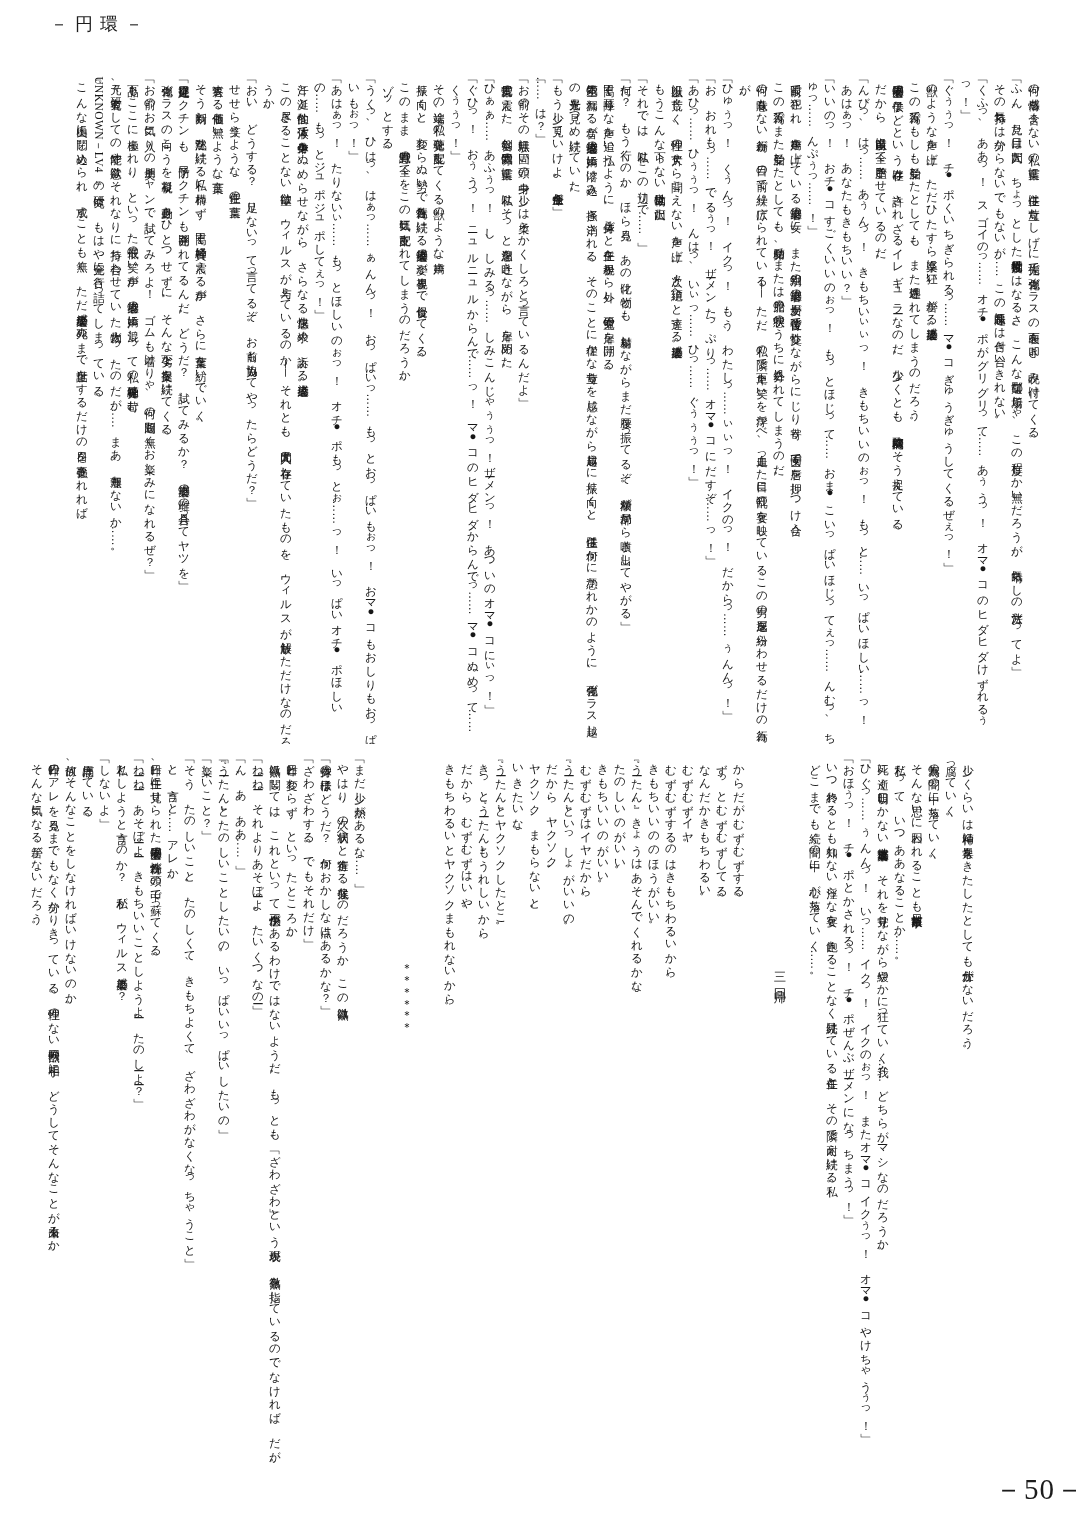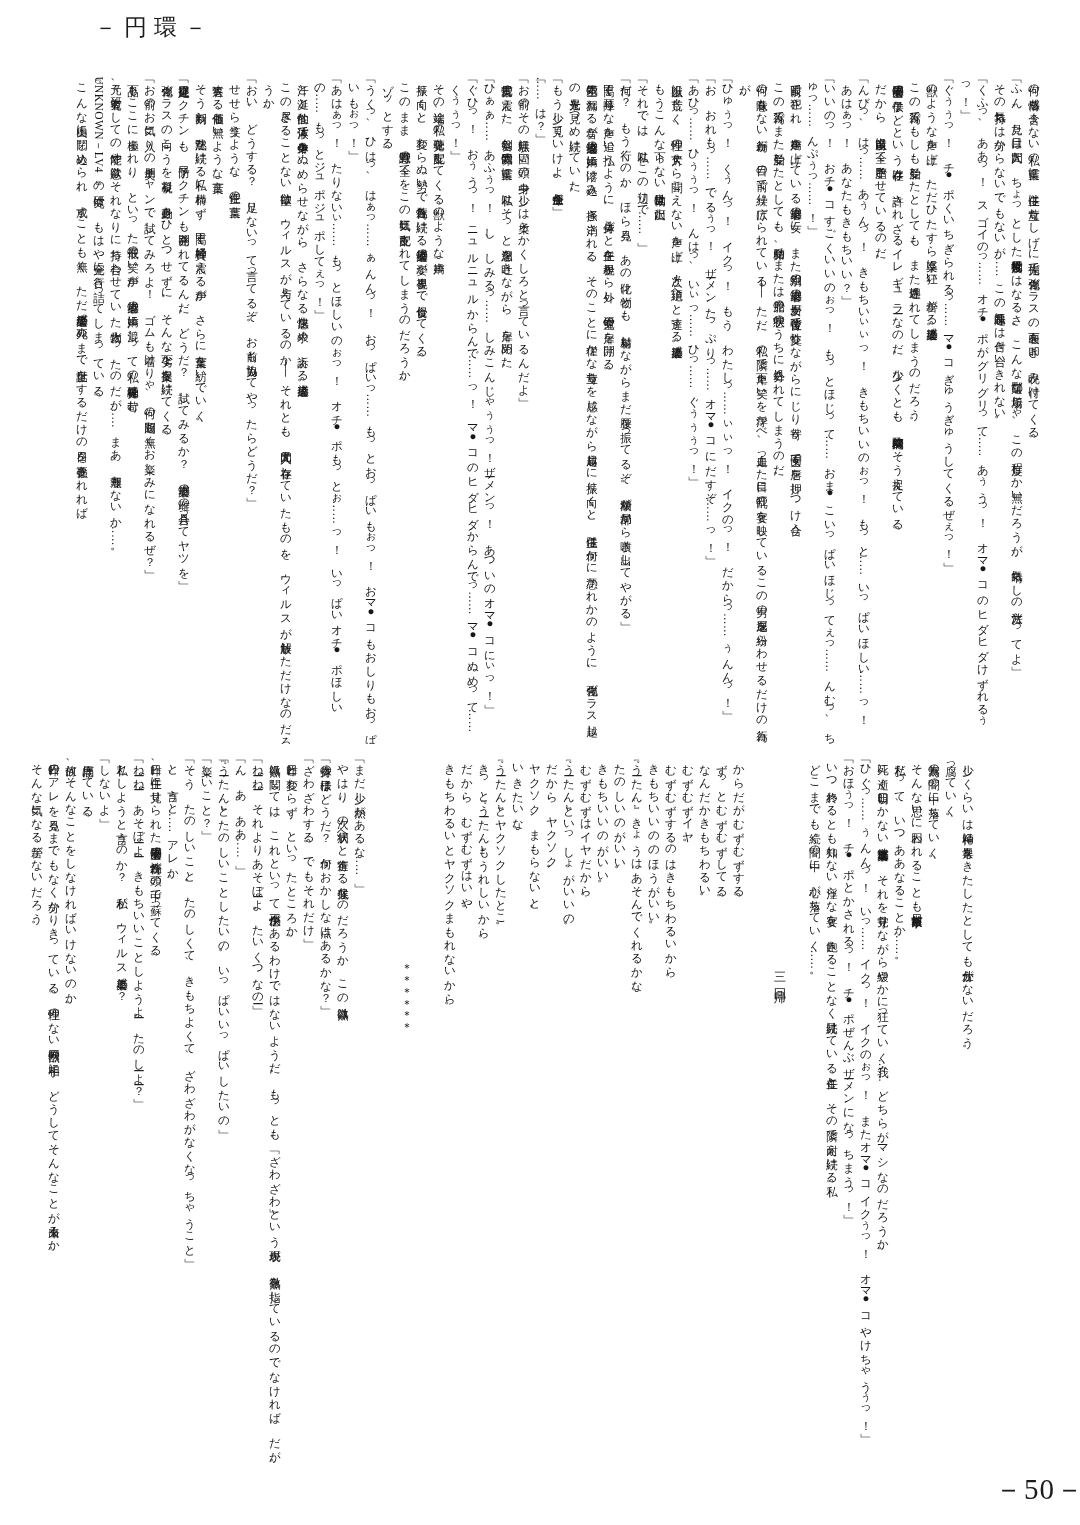--- a/index.html
+++ b/index.html
@@ -12,25 +12,24 @@
     width: 1080px;
     height: 1525px;
     overflow: hidden;
     font-family: "Liberation Serif", "DejaVu Serif", serif;
     color: #141414;
   }
   .page-title {
     position: absolute;
     left: 50px;
     top: 12px;
-    font-size: 23px;
+    font-size: 18px;
     letter-spacing: 7px;
     white-space: nowrap;
     color: #1c1c1c;
-    margin-left: 44px;
   }
   .text-band {
     position: absolute;
     writing-mode: vertical-rl;
     text-orientation: mixed;
     font-size: 11.5px;
     line-height: 17px;
     letter-spacing: 0.4px;
     overflow: hidden;
     color: #161616;

